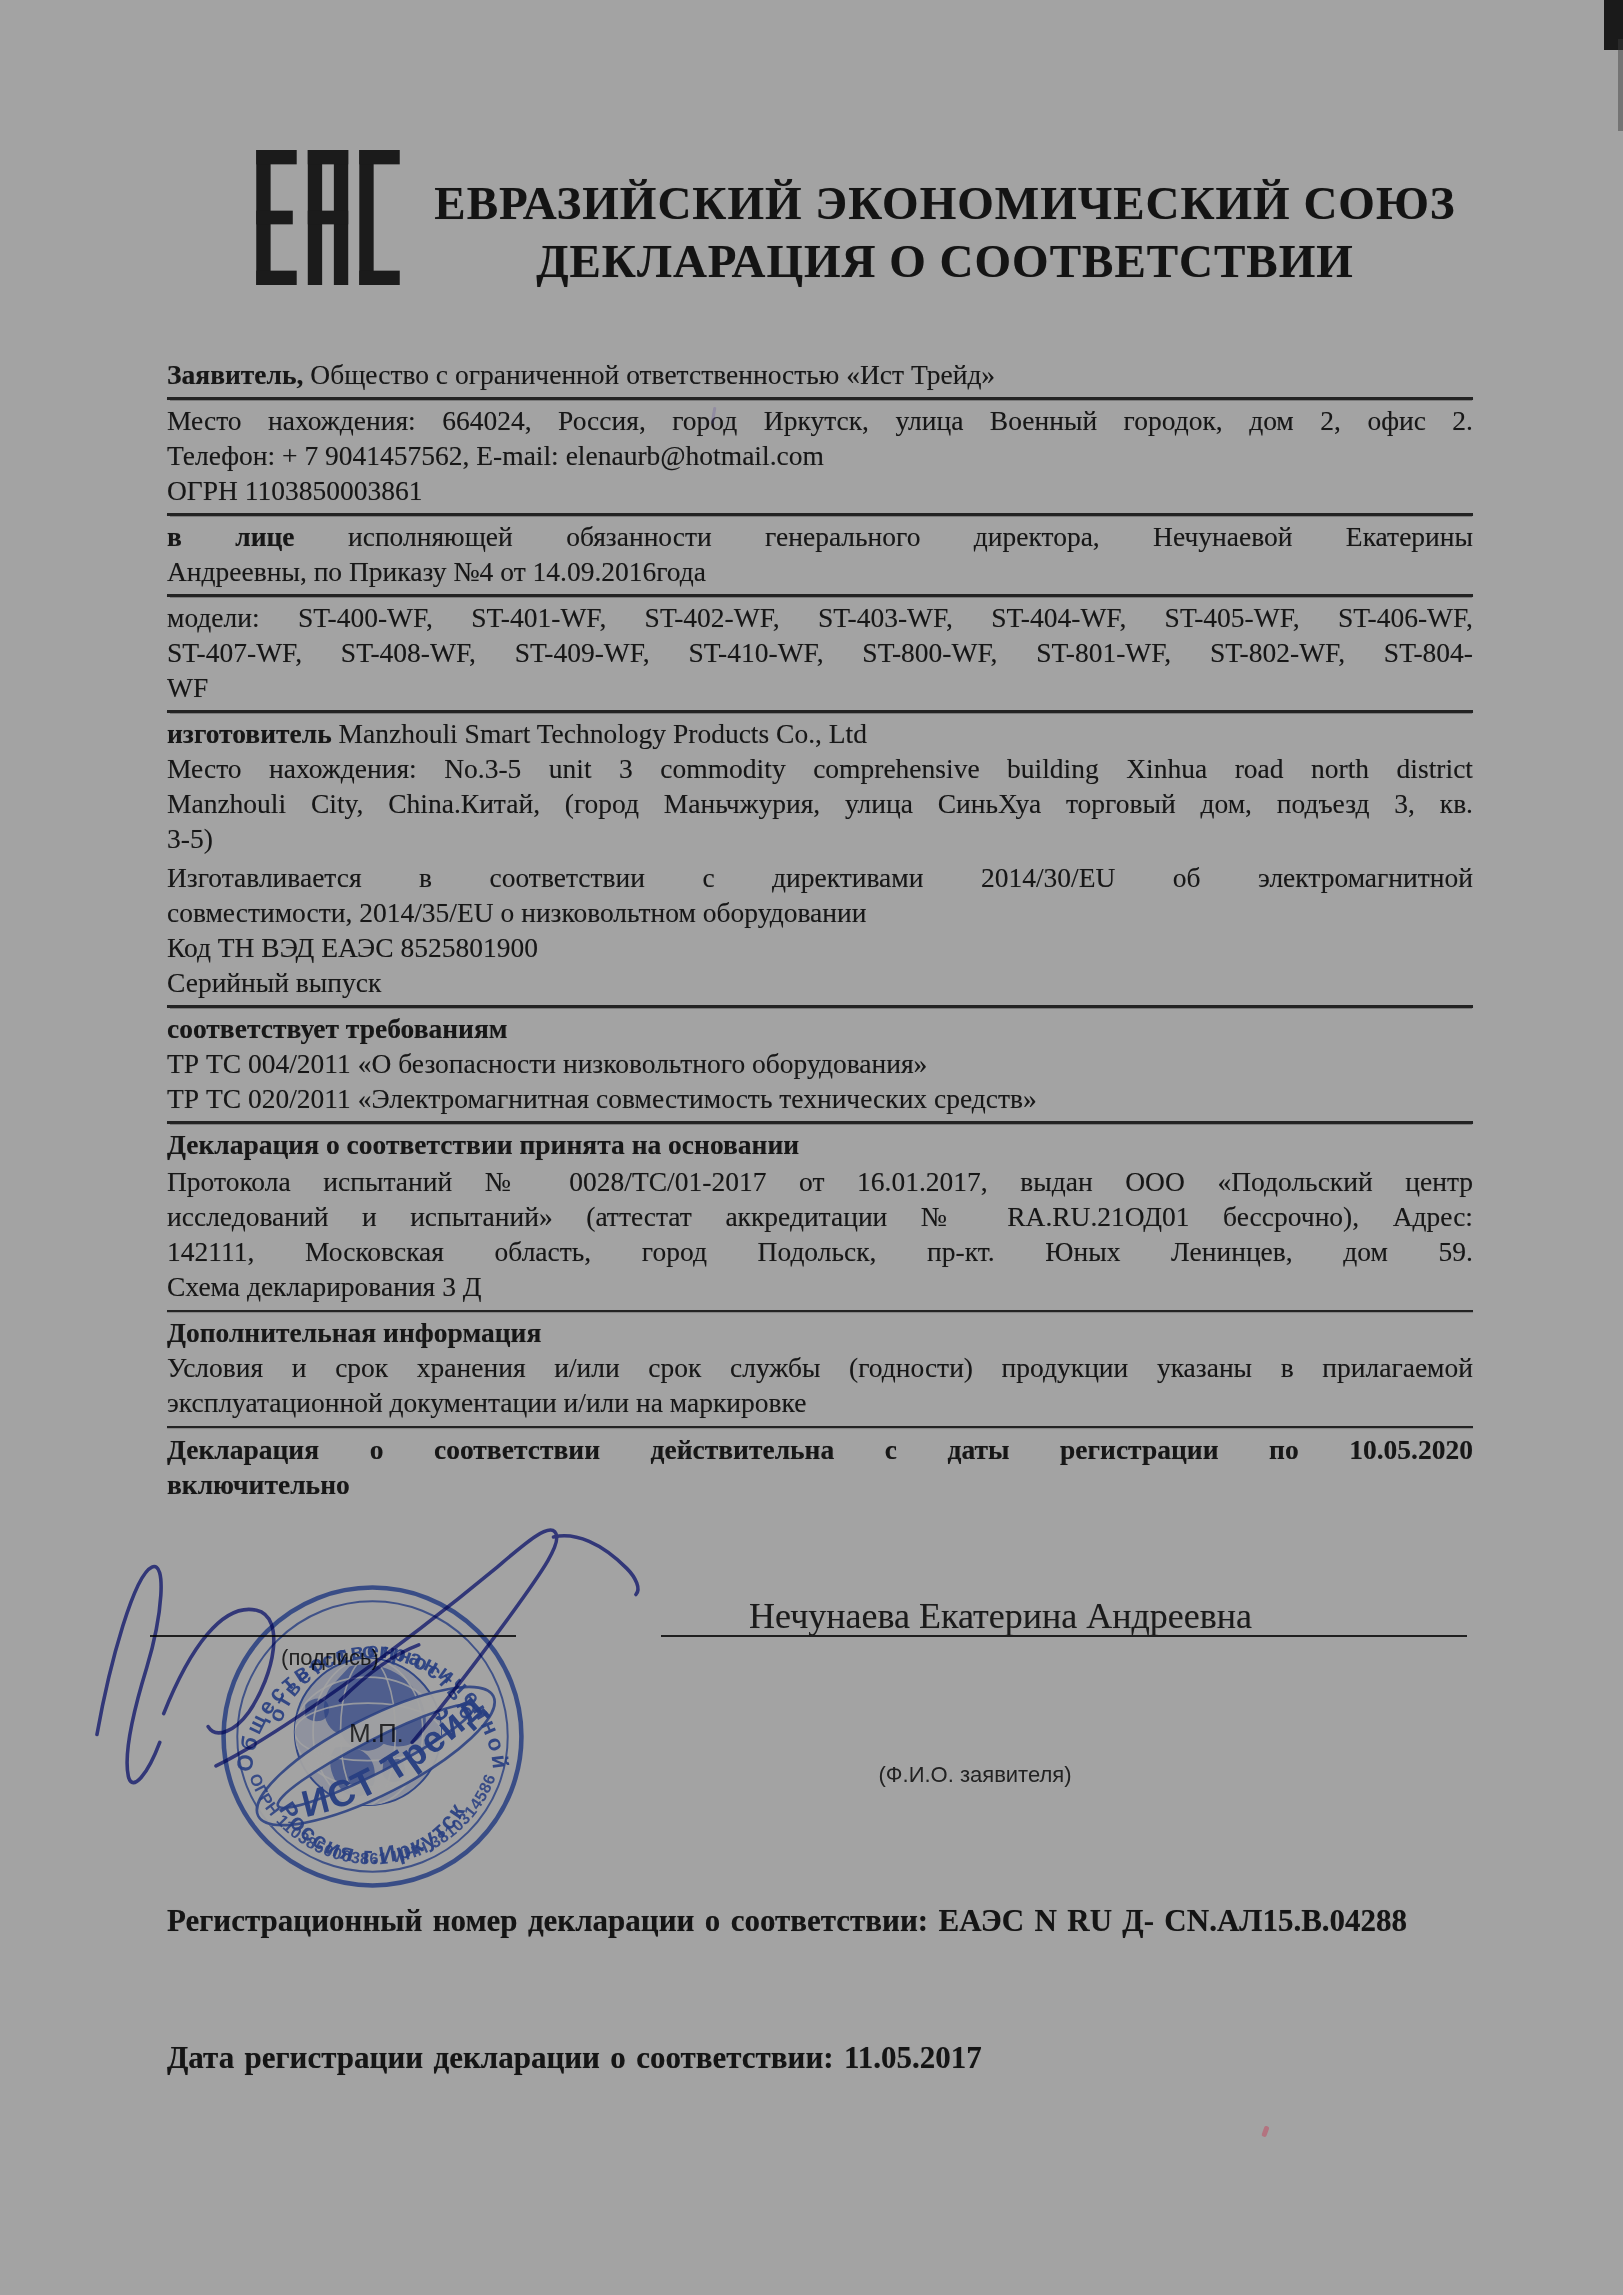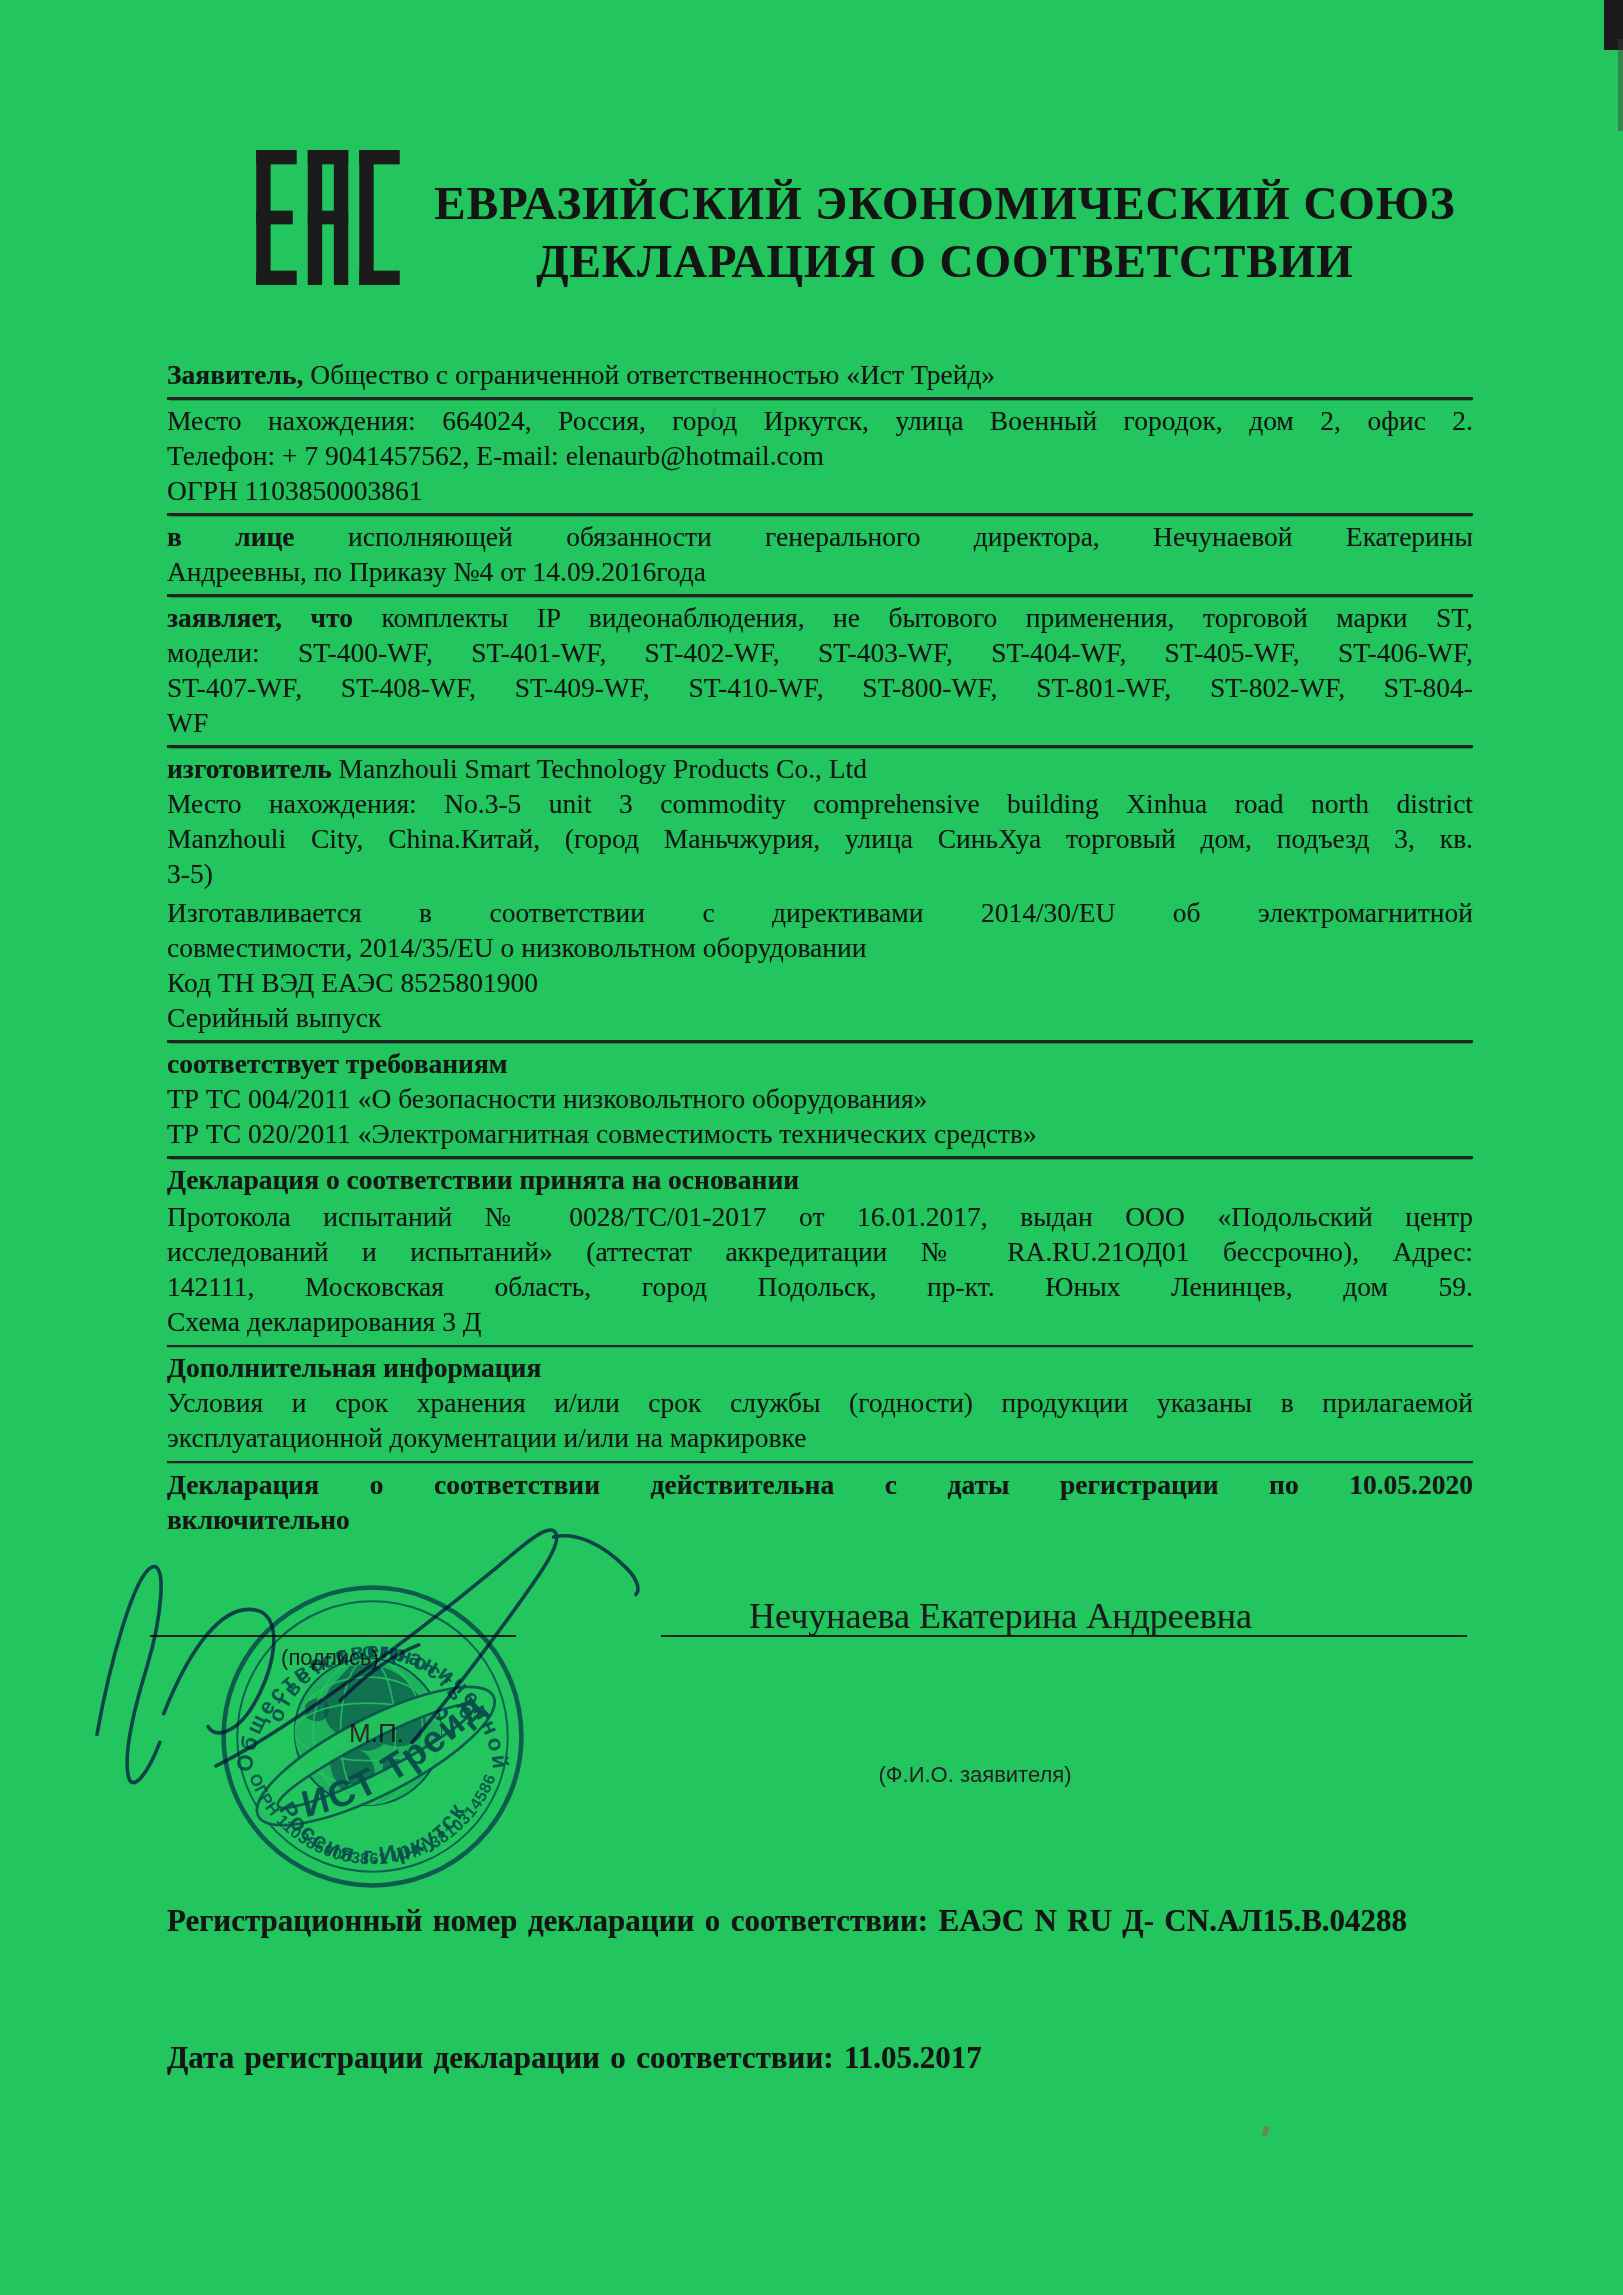--- a/index.html
+++ b/index.html
@@ -1,18 +1,18 @@
 <!DOCTYPE html>
 <html style="font-size:10.5px"><head>
 <meta charset="utf-8">
 <style>
   html,body { margin:0; padding:0; background:#e8e8e8; }
   #page {
     position:relative; width:1623px; height:2295px; margin:0 auto;
-    background:#22c55e; overflow:hidden;
+    background:#a3a3a3; overflow:hidden;
     font-family:"Liberation Serif","DejaVu Serif",serif; color:#181818;
   }
   
   #eac-logo { position:absolute; left:256px; top:150px; width:144px; height:135px; }
   #doc-title {
     position:absolute; left:366px; top:174px; width:1158px; text-align:center;
     font-weight:bold; font-size:47px; line-height:58px; letter-spacing:1px; color:#141414;
     text-shadow:0 0 0.7px rgba(0,0,0,.4);
   }
   
@@ -98,21 +98,20 @@
 
     <div class="ln jl">Место нахождения: 664024, Россия, город Иркутск, улица Военный городок, дом 2, офис 2.</div>
     <div class="ln ll">Телефон: + 7 9041457562, E-mail: elenaurb@hotmail.com</div>
     <div class="ln ll">ОГРН 1103850003861</div>
     <div class="rule"></div>
 
     <div class="ln jl"><span class="bold">в лице</span> <span>исполняющей обязанности генерального директора, Нечунаевой Екатерины</span></div>
     <div class="ln ll">Андреевны, по Приказу №4 от 14.09.2016года</div>
     <div class="rule"></div>
 
-    <div class="ln jl"><span class="bold">заявляет, что</span> <span>комплекты IP видеонаблюдения, не бытового применения, торговой марки ST,</span></div>
     <div class="ln jl">модели: ST-400-WF, ST-401-WF, ST-402-WF, ST-403-WF, ST-404-WF, ST-405-WF, ST-406-WF,</div>
     <div class="ln jl">ST-407-WF, ST-408-WF, ST-409-WF, ST-410-WF, ST-800-WF, ST-801-WF, ST-802-WF, ST-804-</div>
     <div class="ln ll">WF</div>
     <div class="rule"></div>
 
     <div class="ln ll"><span class="bold">изготовитель</span> <span>Manzhouli Smart Technology Products Co., Ltd</span></div>
     <div class="ln jl">Место нахождения: No.3-5 unit 3 commodity comprehensive building Xinhua road north district</div>
     <div class="ln jl">Manzhouli City, China.Китай, (город Маньчжурия, улица СиньХуа торговый дом, подъезд 3, кв.</div>
     <div class="ln ll">3-5)</div>
     <div class="ln jl gap6">Изготавливается в соответствии с директивами 2014/30/EU об электромагнитной</div>

